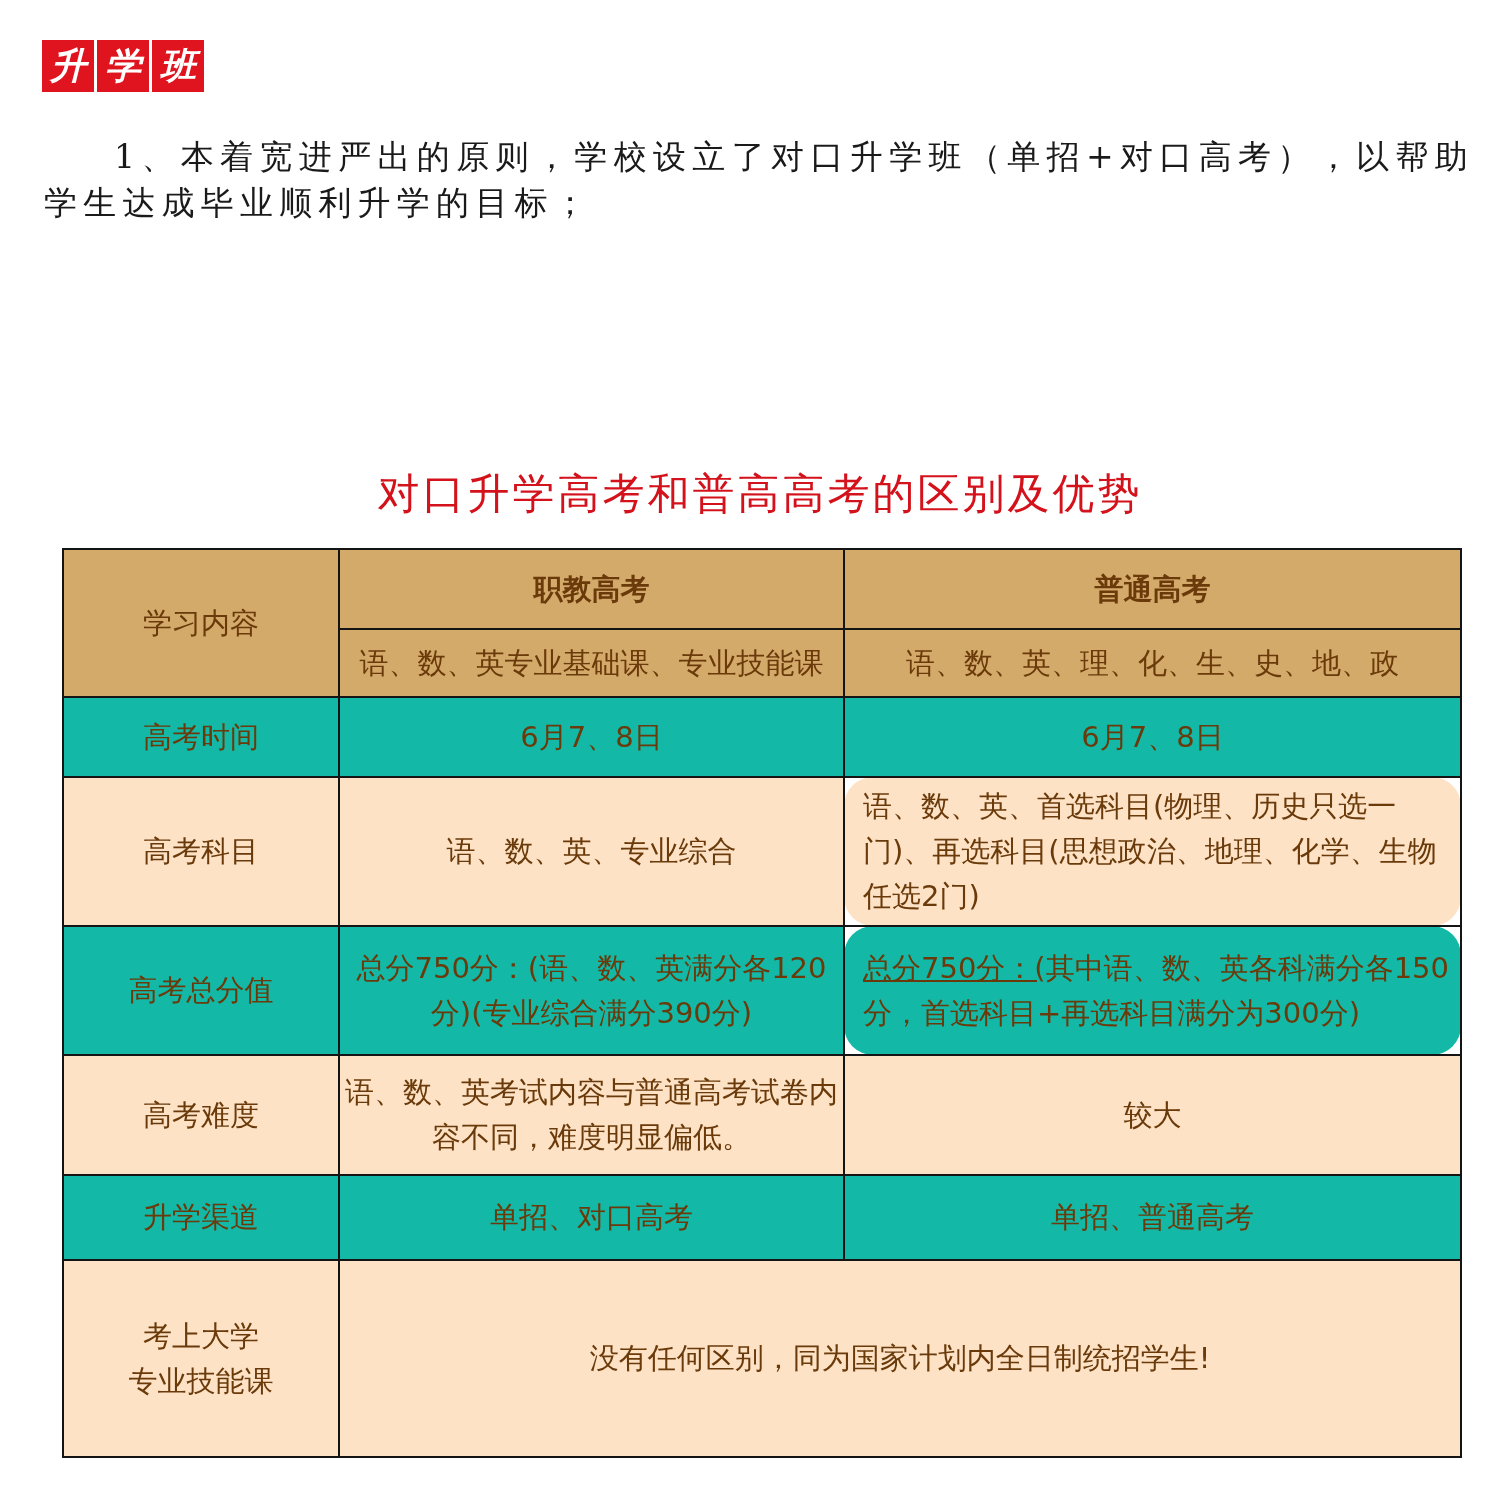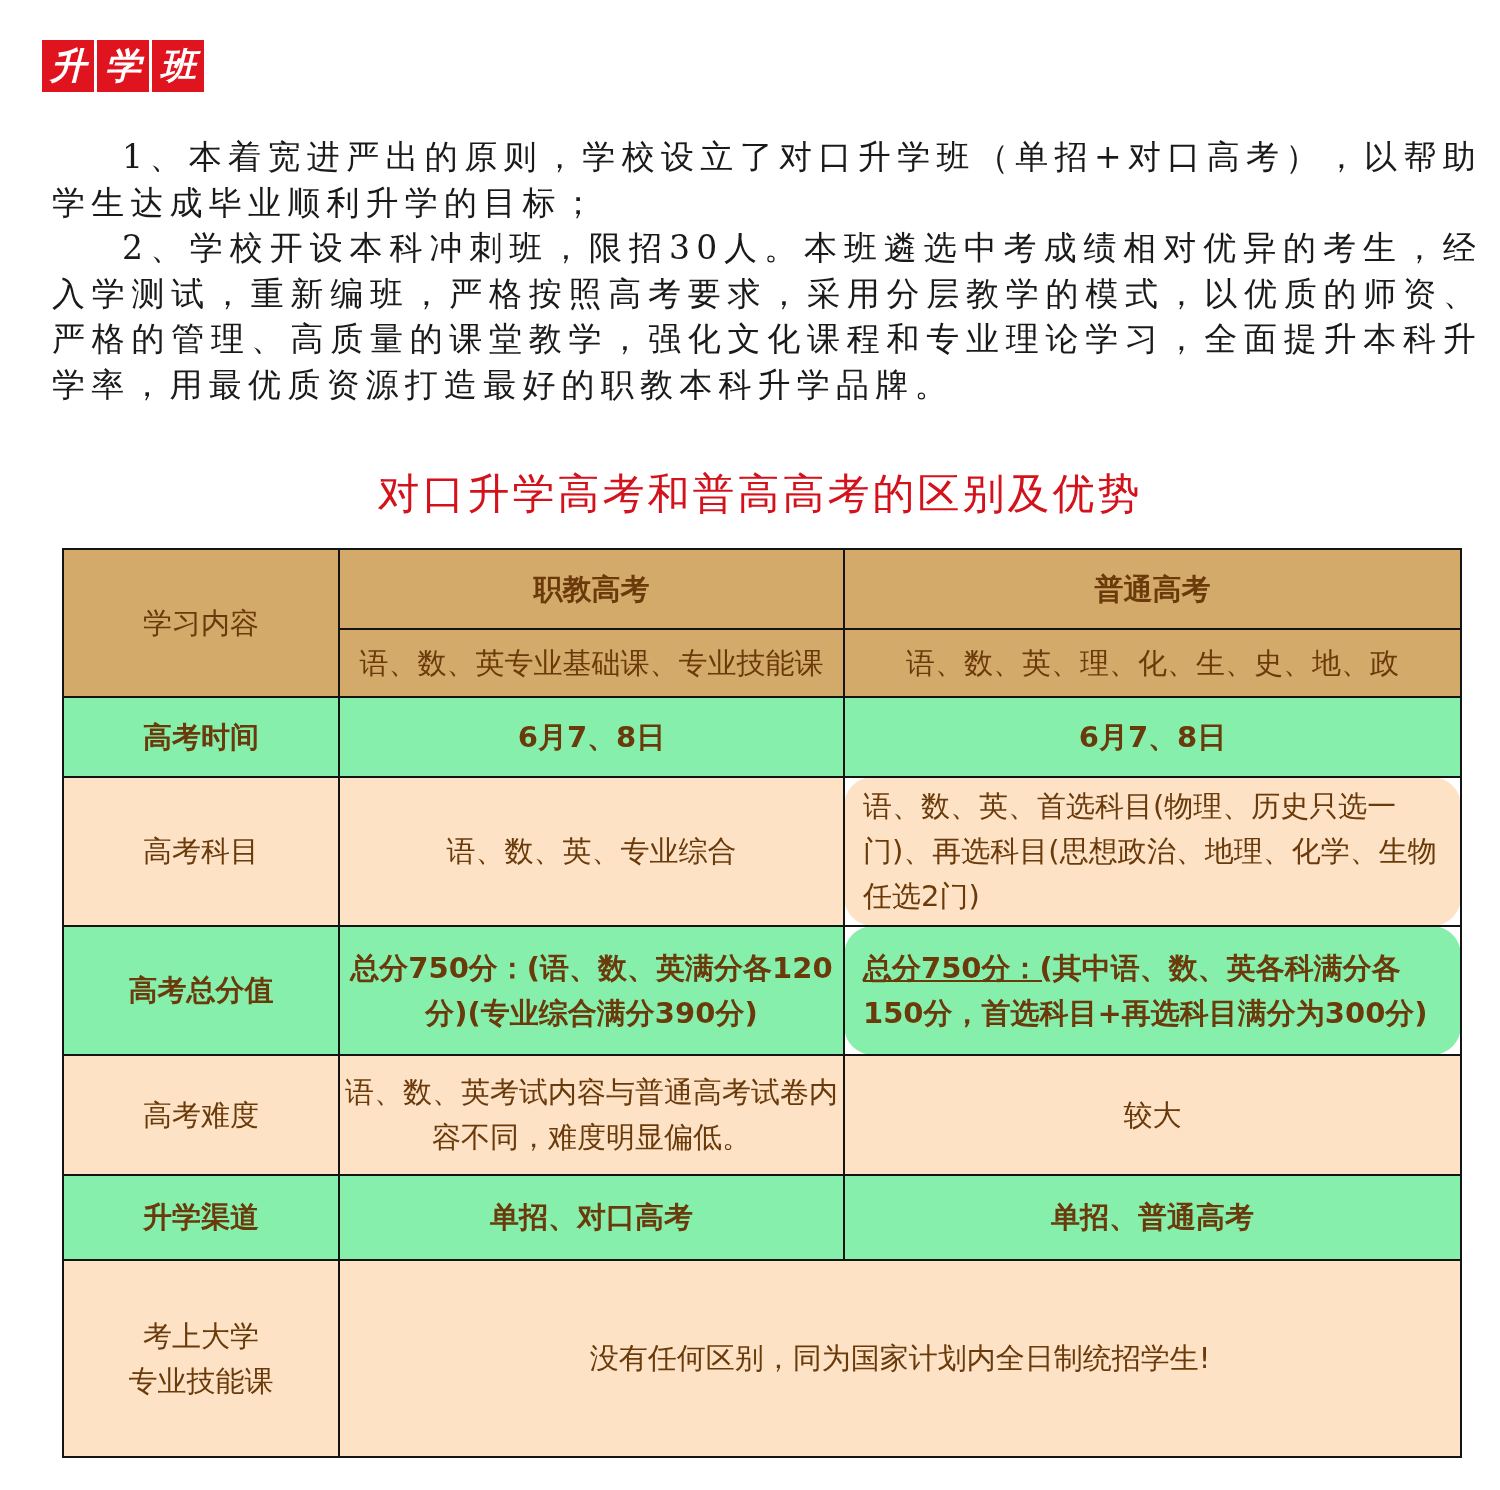--- a/index.html
+++ b/index.html
@@ -1,46 +1,45 @@
 <!DOCTYPE html>
 <html><head>
 <meta charset="utf-8">
 <style>
   html, body { margin: 0; padding: 0; background: #ffffff; }
   body { width: 1500px; height: 1490px; position: relative; overflow: hidden; font-family: "DejaVu Sans", sans-serif; }
   .logo { position: absolute; left: 42px; top: 40px; display: flex; gap: 3px; }
   .logo-tile { width: 52px; height: 52px; background: #e0141e; color: #fff; display: flex; align-items: center; justify-content: center; font-family: "DejaVu Serif", serif; font-size: 36px; font-style: italic; font-weight: bold; }
-  .intro { position: absolute; left: 52px; top: 134px; width: 1430px; font-family: "DejaVu Serif", serif; font-size: 33px; line-height: 45.5px; color: #1a1a1a; letter-spacing: 6.2px; text-align: justify; }
+  .intro { position: absolute; left: 44px; top: 134px; width: 1430px; font-family: "DejaVu Serif", serif; font-size: 33px; line-height: 45.5px; color: #1a1a1a; letter-spacing: 6.2px; text-align: justify; }
   .intro p { margin: 0; text-indent: 70px; }
   .title { position: absolute; left: 0; top: 466px; width: 1520px; text-align: center; color: #d3121c; font-size: 42px; letter-spacing: 3px; font-family: "DejaVu Sans", sans-serif; }
   table.cmp { position: absolute; left: 62px; top: 548px; width: 1398px; border-collapse: collapse; table-layout: fixed; }
   table.cmp td { border: 2px solid #141414; text-align: center; vertical-align: middle; color: #6a3a0a; font-size: 29px; padding: 0 4px; box-sizing: border-box; line-height: 45px; }
   .c0 { width: 276px; }
   .c1 { width: 505px; }
   .c2 { width: 617px; }
   .hd { background: #d4aa6a; }
   .hd-title { font-weight: bold; color: #6a3a0a; font-size: 30px; }
-  .r-dark { background: #86efac; font-weight: bold; }
+  .r-dark { background: #14b8a6; }
   .r-light { background: #fde2c6; }
   .left-text { text-align: left !important; padding-left: 18px !important; border-radius: 29px; }
   .underline { text-decoration: underline; }
   .ws { white-space: nowrap; overflow: hidden; }
 </style>
 </head>
 <body>
 
 <div class="logo">
   <div class="logo-tile">升</div>
   <div class="logo-tile">学</div>
   <div class="logo-tile">班</div>
 </div>
 
 <div class="intro">
   <p>1、本着宽进严出的原则，学校设立了对口升学班（单招+对口高考），以帮助学生达成毕业顺利升学的目标；</p>
-  <p>2、学校开设本科冲刺班，限招30人。本班遴选中考成绩相对优异的考生，经入学测试，重新编班，严格按照高考要求，采用分层教学的模式，以优质的师资、严格的管理、高质量的课堂教学，强化文化课程和专业理论学习，全面提升本科升学率，用最优质资源打造最好的职教本科升学品牌。</p>
 </div>
 
 <div class="title">对口升学高考和普高高考的区别及优势</div>
 
 <table class="cmp">
   <colgroup>
     <col class="c0">
       <col class="c1">
       <col class="c2">
   </colgroup>

